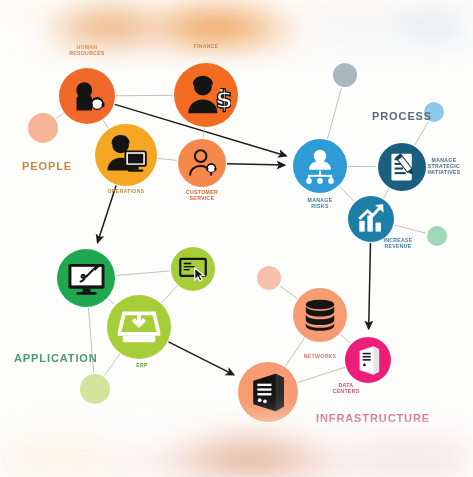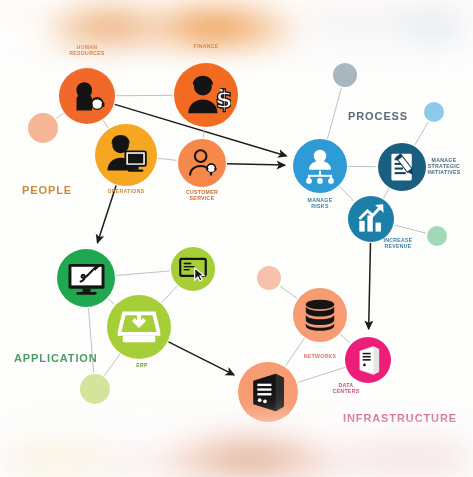--- a/index.html
+++ b/index.html
@@ -309,21 +309,21 @@
 STRATEGIC
 INITIATIVES</div>
       <div class="lbl nodelabel" style="color: rgb(63, 127, 160); left: 358px; top: 238px; width: 80px;">INCREASE
 REVENUE</div>
       <div class="lbl nodelabel" style="color: rgb(107, 154, 58); left: 102px; top: 363px; width: 80px;">ERP</div>
       <div class="lbl nodelabel" style="color: rgb(208, 122, 106); left: 280px; top: 354px; width: 80px;">NETWORKS</div>
       <div class="lbl nodelabel" style="color: rgb(201, 79, 124); left: 306px; top: 383px; width: 80px;">DATA
 CENTERS</div>
     </div>
   <div id="section-layer">
-      <div class="section" style="color: rgb(201, 138, 62); left: 22px; top: 184px;">PEOPLE</div>
-      <div class="section" style="color: rgb(91, 107, 120); left: 348px; top: 110px;">PROCESS</div>
+      <div class="section" style="color: rgb(201, 138, 62); left: 22px; top: 160px;">PEOPLE</div>
+      <div class="section" style="color: rgb(91, 107, 120); left: 372px; top: 110px;">PROCESS</div>
       <div class="section" style="color: rgb(78, 154, 106); left: 14px; top: 352px;">APPLICATION</div>
-      <div class="section" style="color: rgb(201, 79, 124); left: 316px; top: 412px; margin-left: 27px;">INFRASTRUCTURE</div>
+      <div class="section" style="color: rgb(201, 79, 124); left: 316px; top: 412px;">INFRASTRUCTURE</div>
     </div>
 
   <div class="bg-blur bg-top"></div>
   <div class="bg-blur bg-bottom"></div>
 </div>
 
 </body></html>

